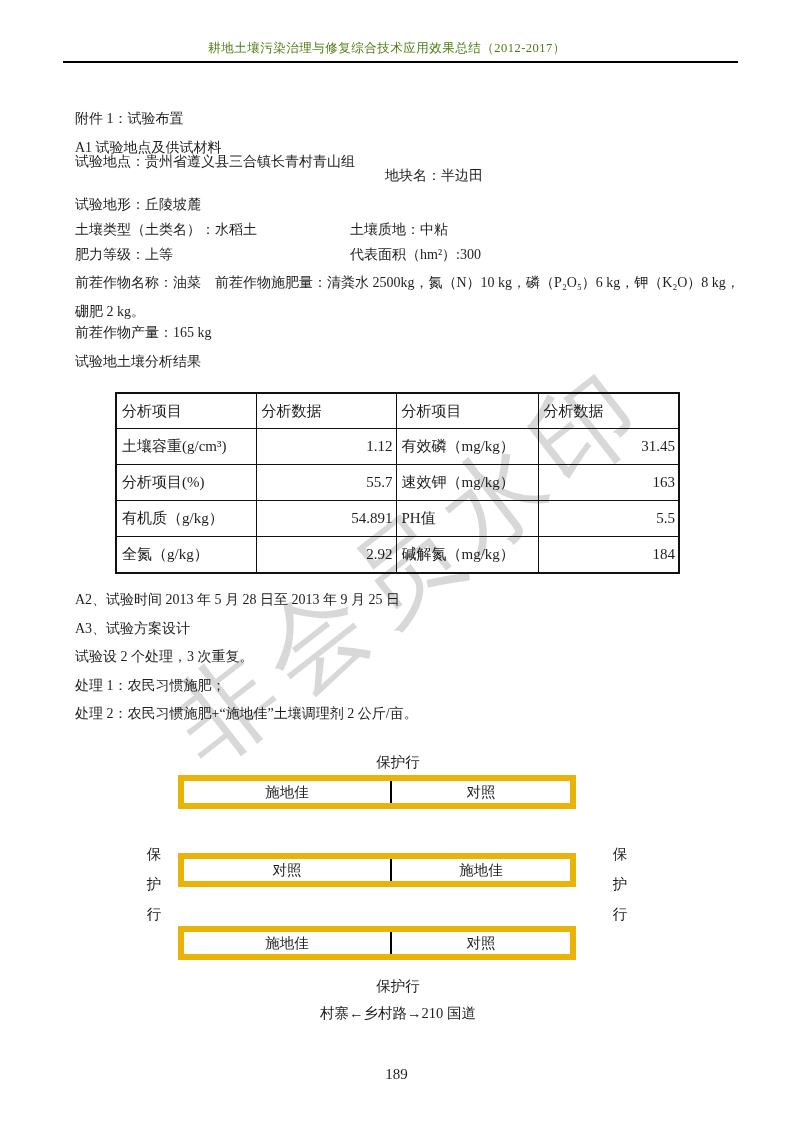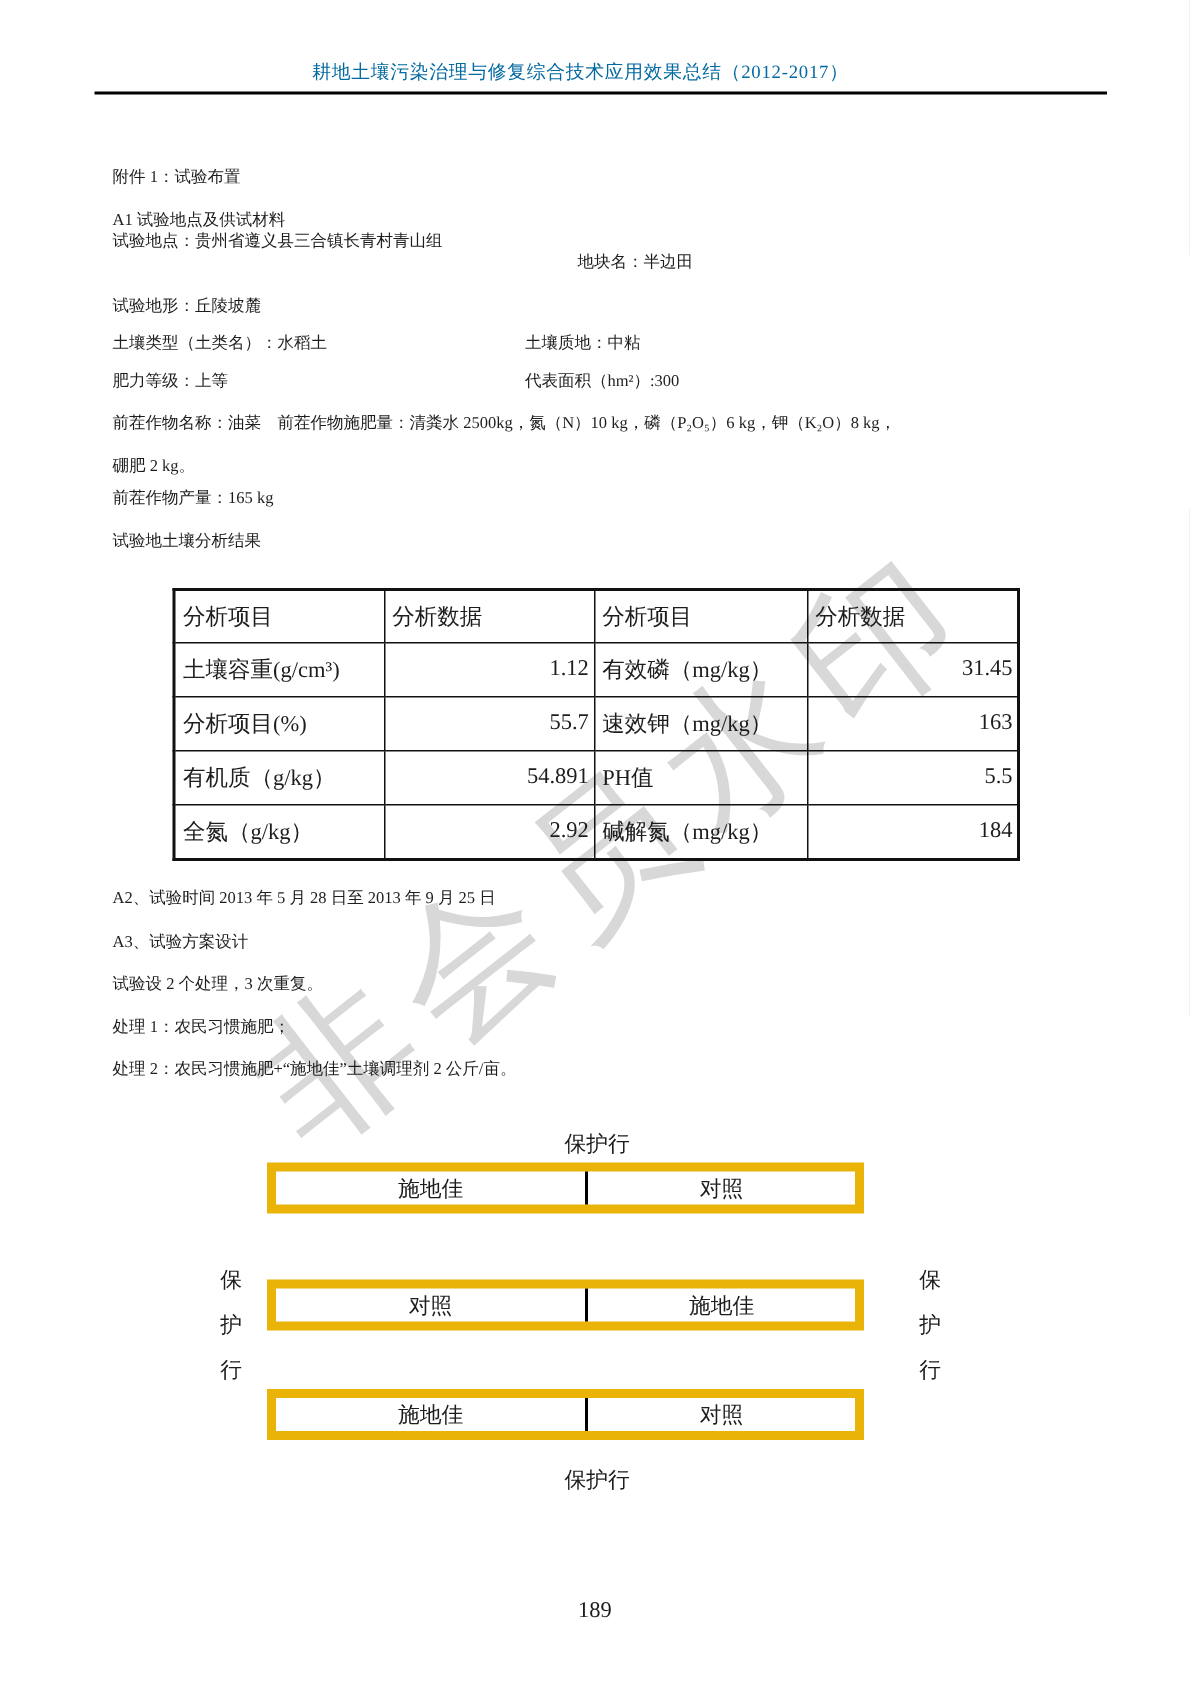--- a/index.html
+++ b/index.html
@@ -12,24 +12,24 @@
   .wm {
     position:absolute; left:70px; top:498px; width:680px;
     text-align:center; white-space:nowrap;
     font-size:102px; letter-spacing:12px; color:#d8d8d8;
     transform:rotate(-38deg); transform-origin:center;
     font-family:"Liberation Sans","DejaVu Sans",sans-serif;
     user-select:none;
   }
   .title {
     position:absolute; left:63px; top:40px; width:648px;
-    text-align:center; font-size:12.5px; color:#0369a1; letter-spacing:.5px;
+    text-align:center; font-size:12.5px; color:#4d7c0f; letter-spacing:.5px;
   }
   .rule { position:absolute; left:63px; top:61px; width:675px; height:2px; background:#000; }
-  .t { position:absolute; left:75px; font-size:11px; white-space:nowrap;text-align:center; }
+  .t { position:absolute; left:75px; font-size:14px; white-space:nowrap;text-align:center; }
   
   table.soil {
     position:absolute; left:115px; top:392px;
     border-collapse:collapse; table-layout:fixed;
     background:transparent;
     border-radius:18px;
   }
   table.soil col.c0 { width:140px; } table.soil col.c1 { width:140px; }
   table.soil col.c2 { width:142px; } table.soil col.c3 { width:141px; }
   table.soil th, table.soil td {
@@ -143,16 +143,17 @@
     <div class="plot-cell a">对照</div>
     <div class="plot-cell b">施地佳</div>
   </div>
 
   <div class="plot-box" style="top:926px">
     <div class="plot-cell a">施地佳</div>
     <div class="plot-cell b">对照</div>
   </div>
 
   <div class="guard-h" style="top:977px">保护行</div>
+  <div class="guard-h" style="top:1004px">村寨←乡村路→210 国道</div>
 
   <div class="pagenum">189</div>
 
 </div>
 
 </body></html>

